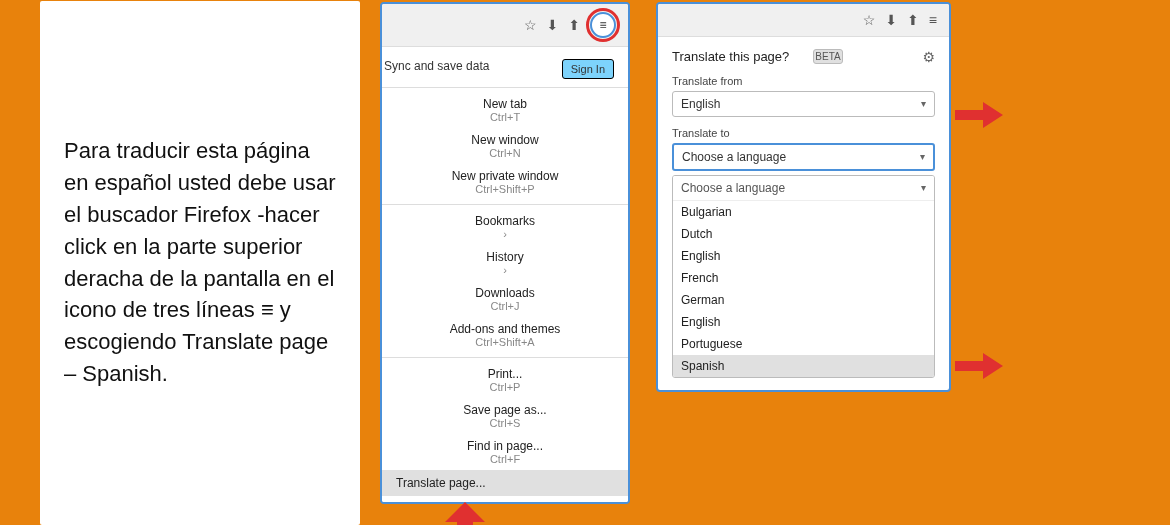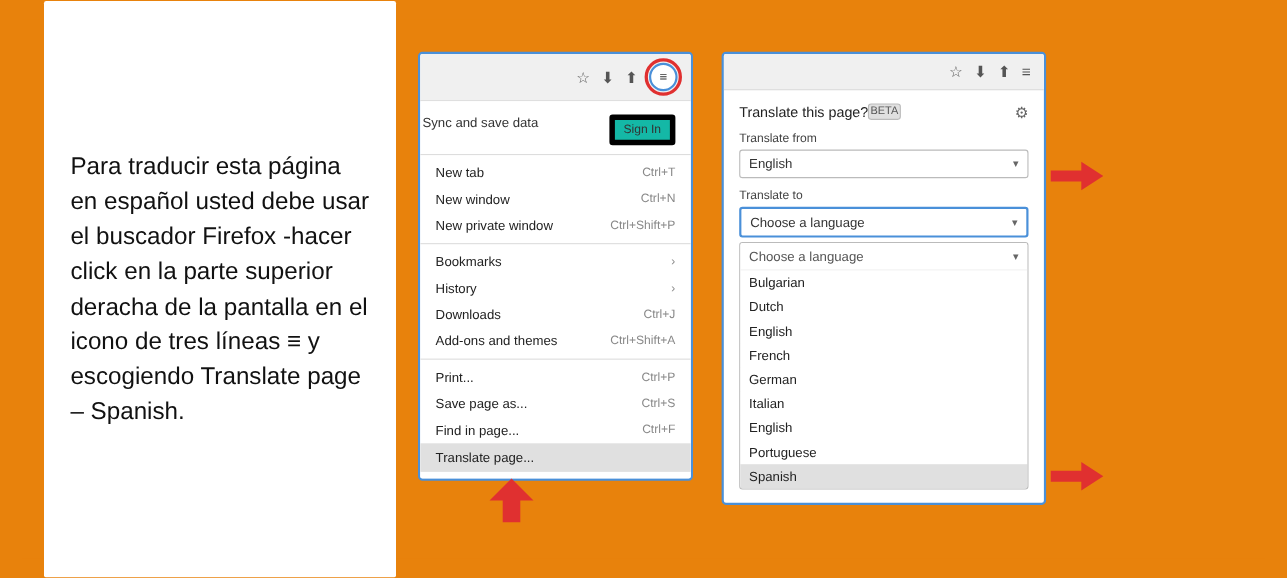--- a/index.html
+++ b/index.html
@@ -91,31 +91,31 @@
       align-items: flex-start;
       padding: 6px 14px 8px 2px;
       border-bottom: 1px solid #ddd;
       margin-bottom: 4px;
     }
     .sync-text {
       font-size: 12px;
       color: #333;
     }
     .sign-in-btn {
-      background: #14b8a6;
-      border: 5px solid #000000;
+      background: #7dd3fc;
+      border: 1px solid #000000;
       border-radius: 3px;
       padding: 3px 8px;
       font-size: 11px;
       color: #333;
       cursor: pointer;
     }
     .menu-item {
       display: flex;
-      flex-direction: row;
+      flex-direction: column;
       justify-content: space-between;
       align-items: center;
       padding: 5px 14px;
       font-size: 12px;
       color: #222;
       cursor: pointer;
     }
     .menu-item .shortcut {
       color: #888;
       font-size: 11px;
@@ -151,21 +151,21 @@
       align-items: center;
       gap: 10px;
       border-bottom: 1px solid #ddd;
     }
     .translate-panel {
       padding: 12px 14px;
     }
     .translate-title-row {
       display: flex;
       align-items: center;
-      gap: 0;
+      gap: 24px;
       margin-bottom: 10px;
     }
     .translate-title {
       font-size: 13px;
       color: #222;
       font-weight: 500;
     }
     .beta-badge {
       background: #e0e0e0;
       border: 1px solid #bbb;
@@ -377,23 +377,20 @@
               <div class="dropdown-option">
                 <span>English</span>
               </div>
               <div class="dropdown-option">
                 <span>French</span>
               </div>
               <div class="dropdown-option">
                 <span>German</span>
               </div>
               <div class="dropdown-option">
-                <span>Italian</span>
-              </div>
-              <div class="dropdown-option">
                 <span>English</span>
               </div>
               <div class="dropdown-option">
                 <span>Portuguese</span>
               </div>
               <div class="dropdown-option highlighted">
                 <span>Spanish</span>
               </div>
             </div>
           </div>

